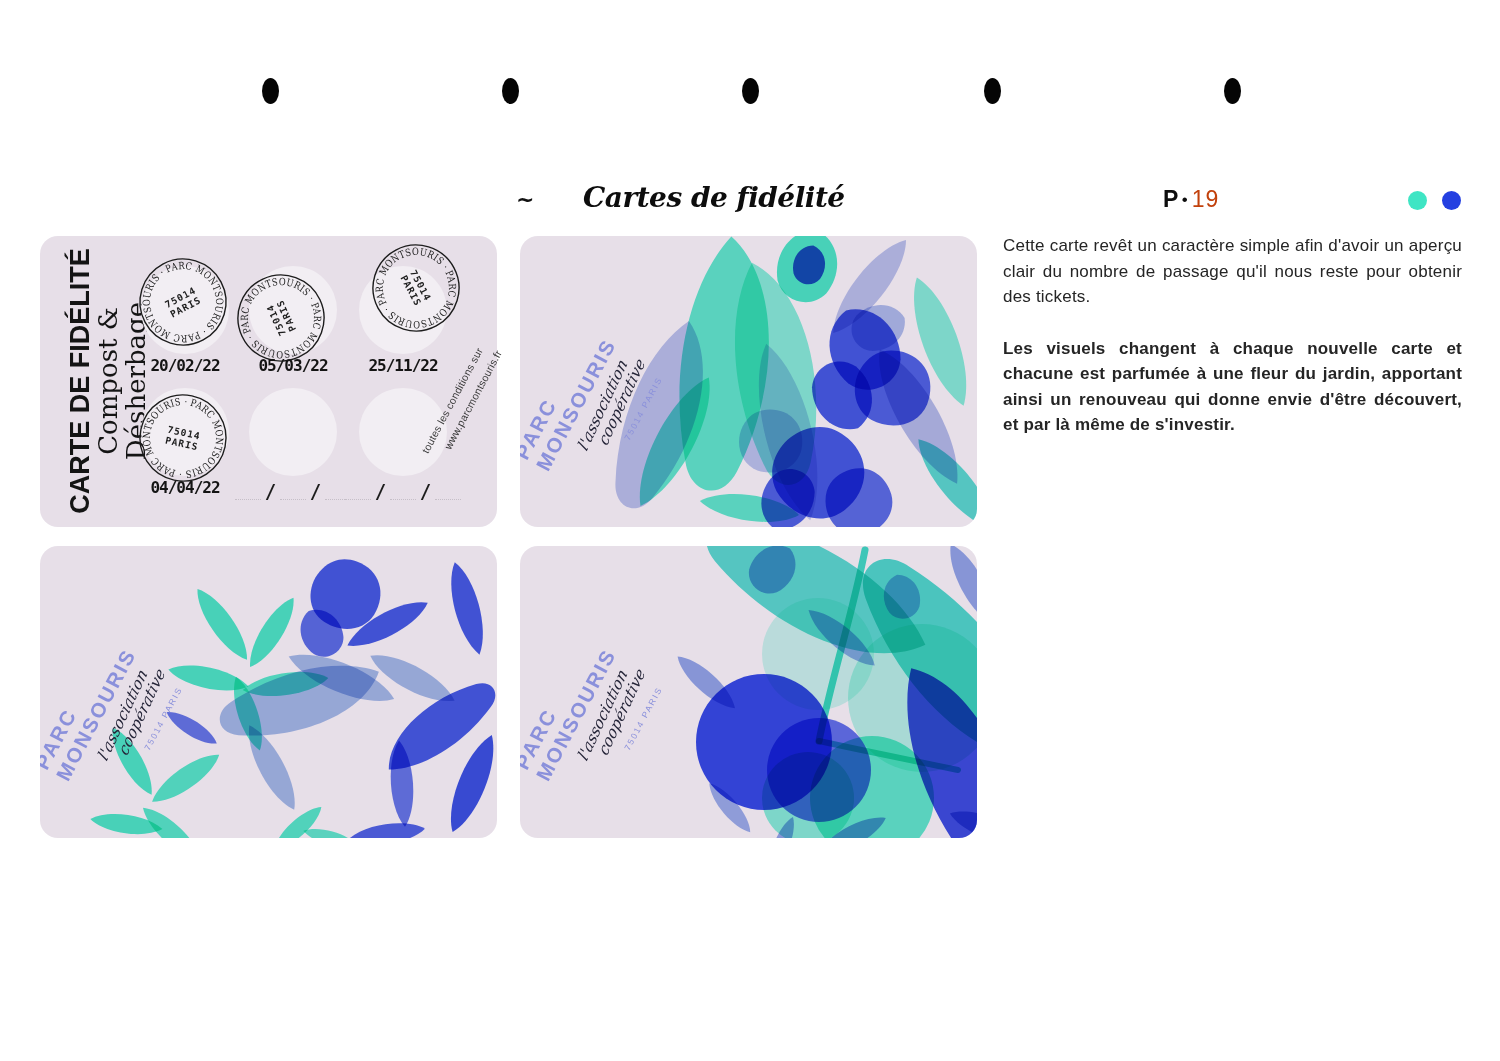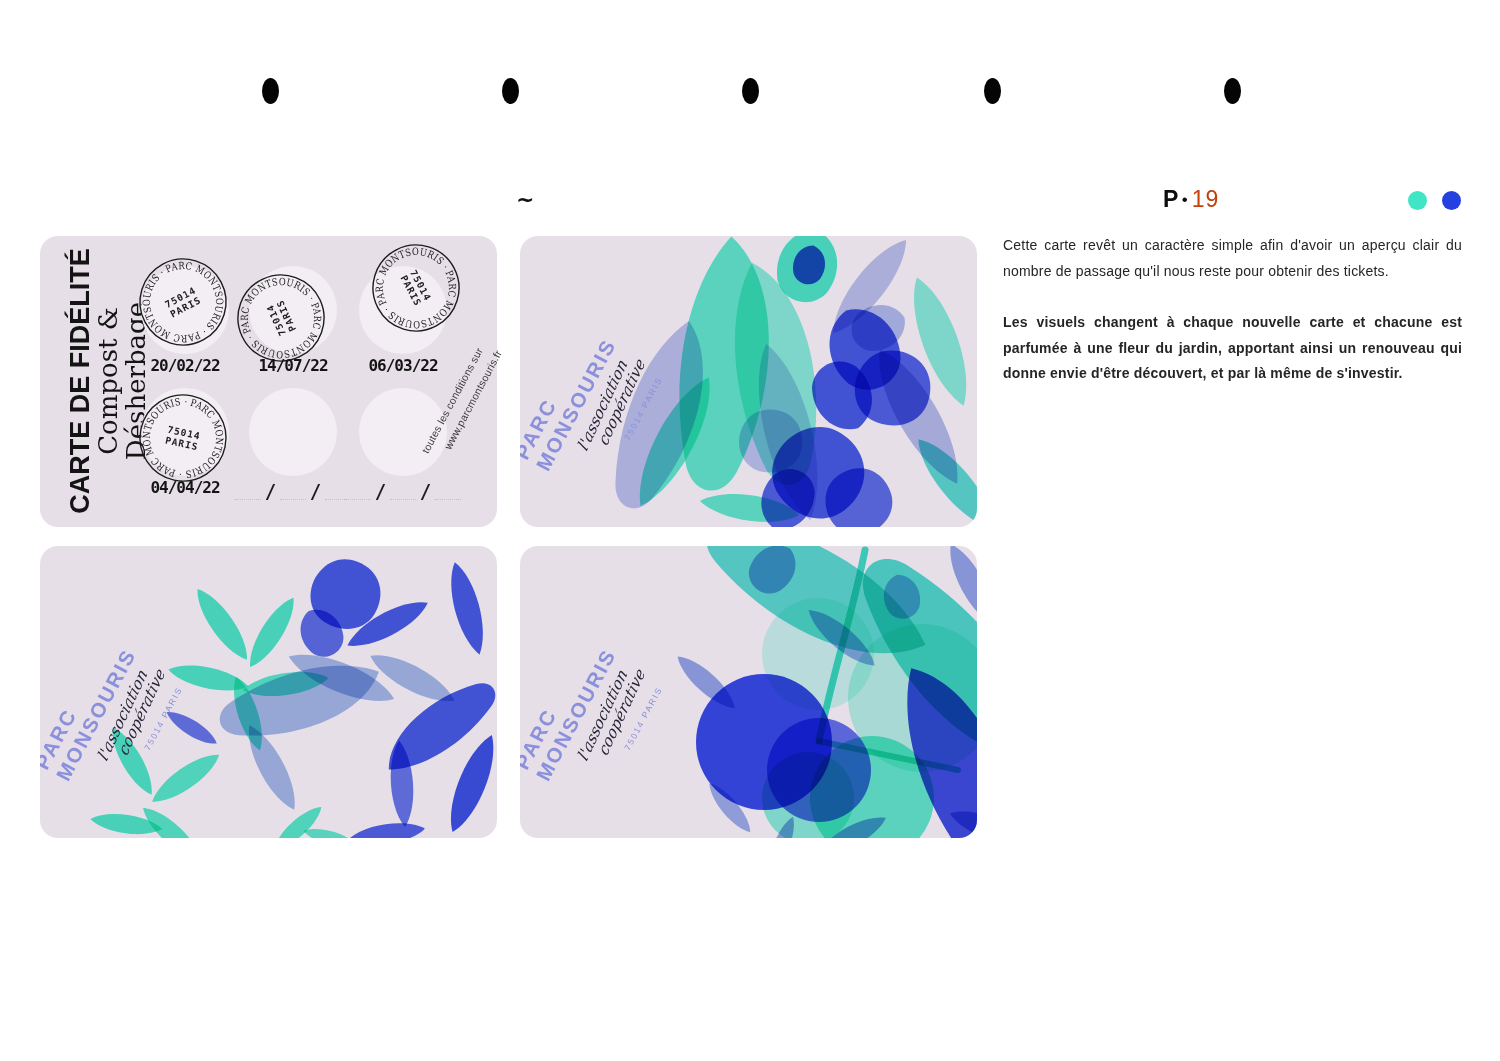--- a/index.html
+++ b/index.html
@@ -66,21 +66,21 @@
     transform:rotate(-3deg) skewX(-10deg); line-height:1.02; margin:3px 0 0 36px;
   }
   .brand-script .l2 { margin-left:16px; }
   .brand-address { font-size:8.5px; letter-spacing:1.8px; color:#8A90DB; margin:10px 0 0 66px; }
   
   .floral-svg { position:absolute; left:0; top:0; width:100%; height:100%; }
   .floral-svg use, .floral-svg circle, .floral-svg path { mix-blend-mode:multiply; }
   
   .description { position:absolute; left:1003px; top:233px; width:459px; color:#252525; }
   .description p {
-    font-size:14px; line-height:25.5px; text-align:justify; letter-spacing:.2px;
+    font-size:17px; line-height:25.5px; text-align:justify; letter-spacing:.2px;
   }
   .description p + p { margin-top:26px;font-weight:bold; }
   .defs-svg { position:absolute; width:0; height:0; }
 </style>
 </head>
 <body>
 
 <svg class="defs-svg" aria-hidden="true">
   <defs>
     <path id="leafA" d="M0,-45 C15,-26 16,24 0,46 C-16,24 -15,-26 0,-45 Z"></path>
@@ -93,20 +93,21 @@
 
 <div class="page">
 
   <span class="binder-dot" style="left:262px"></span>
   <span class="binder-dot" style="left:502px"></span>
   <span class="binder-dot" style="left:742px"></span>
   <span class="binder-dot" style="left:984px"></span>
   <span class="binder-dot" style="left:1224px"></span>
 
   <span class="hdr-tilde">~</span>
+  <h1 class="hdr-title">Cartes de fidélité</h1>
   <div class="page-info">
     <span class="p-label">P</span>
     <span class="p-bullet">•</span>
     <span class="p-num">19</span>
   </div>
   <span class="hdr-dot teal"></span>
   <span class="hdr-dot blue"></span>
 
   <section class="card" id="card-loyalty">
     <div class="lc-titles">
@@ -140,22 +141,22 @@
       <text class="stamp-center" x="45" y="54" text-anchor="middle">PARIS</text>
     </svg>
     <svg class="stamp" style="left:98px; top:157px; transform:rotate(12deg)" viewBox="0 0 90 90">
       <circle cx="45" cy="45" r="43" fill="none" stroke="#1d1d1d" stroke-width="1.4"></circle>
       <text class="ring-text" textLength="204" lengthAdjust="spacingAndGlyphs"><textPath href="#stampArc">PARC MONTSOURIS · PARC MONTSOURIS ·</textPath></text>
       <text class="stamp-center" x="45" y="43" text-anchor="middle">75014</text>
       <text class="stamp-center" x="45" y="54" text-anchor="middle">PARIS</text>
     </svg>
 
     <div class="slot-date" style="left:87px;  top:120px">20/02/22</div>
-    <div class="slot-date" style="left:195px; top:120px">14/07/22</div>
-    <div class="slot-date" style="left:305px; top:120px">06/03/22</div>
+    <div class="slot-date" style="left:195px; top:120px">05/03/22</div>
+    <div class="slot-date" style="left:305px; top:120px">25/11/22</div>
     <div class="slot-date" style="left:87px;  top:242px">04/04/22</div>
     <div class="date-empty" style="left:195px; top:240px">
       <span class="seg"></span>
       <span class="slash">/</span>
       <span class="seg"></span>
       <span class="slash">/</span>
       <span class="seg"></span>
     </div>
     <div class="date-empty" style="left:305px; top:240px">
       <span class="seg"></span>

